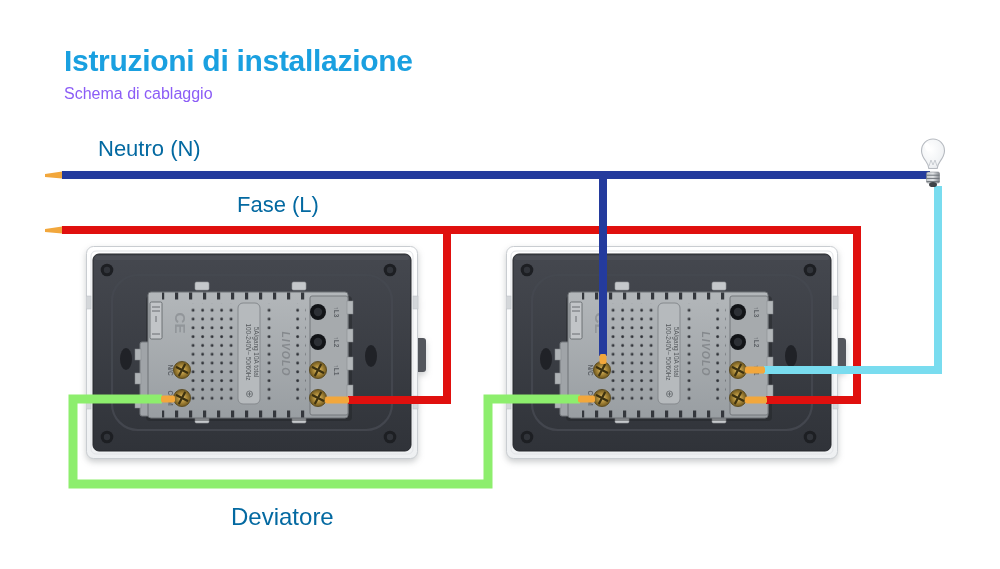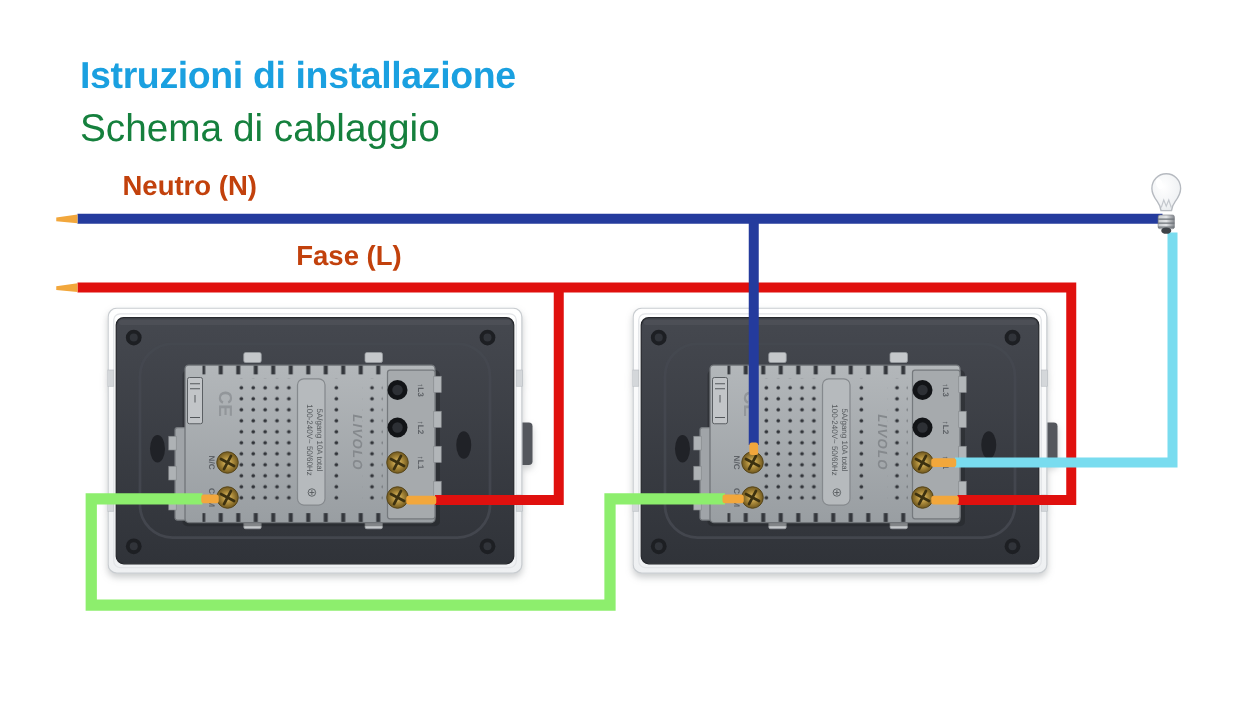--- a/index.html
+++ b/index.html
@@ -1,37 +1,38 @@
 <!DOCTYPE html>
 <html><head>
 <meta charset="utf-8">
 <style>
   html,body{margin:0;padding:0;background:#ffffff;}
   #canvas{position:relative;width:1000px;height:569px;background:#ffffff;overflow:hidden;
           font-family:"Liberation Sans","DejaVu Sans",sans-serif;padding-left:20px;}
   .abs{position:absolute;}
   #title{left:64px;top:44px;font-size:30px;font-weight:bold;color:#1aa0e0;letter-spacing:-0.3px;}
-  #subtitle{left:64px;top:85px;font-size:31px;color:#15803d;}
-  .wire-label{font-size:22px;color:#c2410c;font-weight:bold;}
+  #subtitle{left:64px;top:85px;font-size:16px;color:#8b5cf6;}
+  .wire-label{font-size:22px;color:#0369a1;}
   #lbl-neutro{left:98px;top:136px;}
   #lbl-fase{left:237px;top:192px;}
   #lbl-deviatore{left:231px;top:503px;font-size:24px;}
   .switch-svg{filter:drop-shadow(0 3px 3px rgba(70,75,80,0.28));}
   #wire-overlay{left:0;top:0;pointer-events:none;}
   svg text{font-family:"Liberation Sans","DejaVu Sans",sans-serif;}
 </style>
 </head>
 <body>
 
 <div id="canvas">
 
   <div id="title" class="abs">Istruzioni di installazione</div>
   <div id="subtitle" class="abs">Schema di cablaggio</div>
   <div id="lbl-neutro" class="abs wire-label">Neutro (N)</div>
   <div id="lbl-fase" class="abs wire-label">Fase (L)</div>
+  <div id="lbl-deviatore" class="abs wire-label">Deviatore</div>
 
   <svg class="abs switch-svg" style="left:86px;top:246px;" width="344" height="213" viewBox="0 0 344 213" xmlns="http://www.w3.org/2000/svg">
     <defs>
       <linearGradient id="fr_a" x1="0" y1="0" x2="0" y2="1">
           <stop offset="0" stop-color="#ffffff"></stop>
           <stop offset="1" stop-color="#eef0f2"></stop>
         </linearGradient>
       <linearGradient id="pn_a" x1="0" y1="0" x2="0" y2="1">
           <stop offset="0" stop-color="#45484f"></stop>
           <stop offset="1" stop-color="#303339"></stop>

